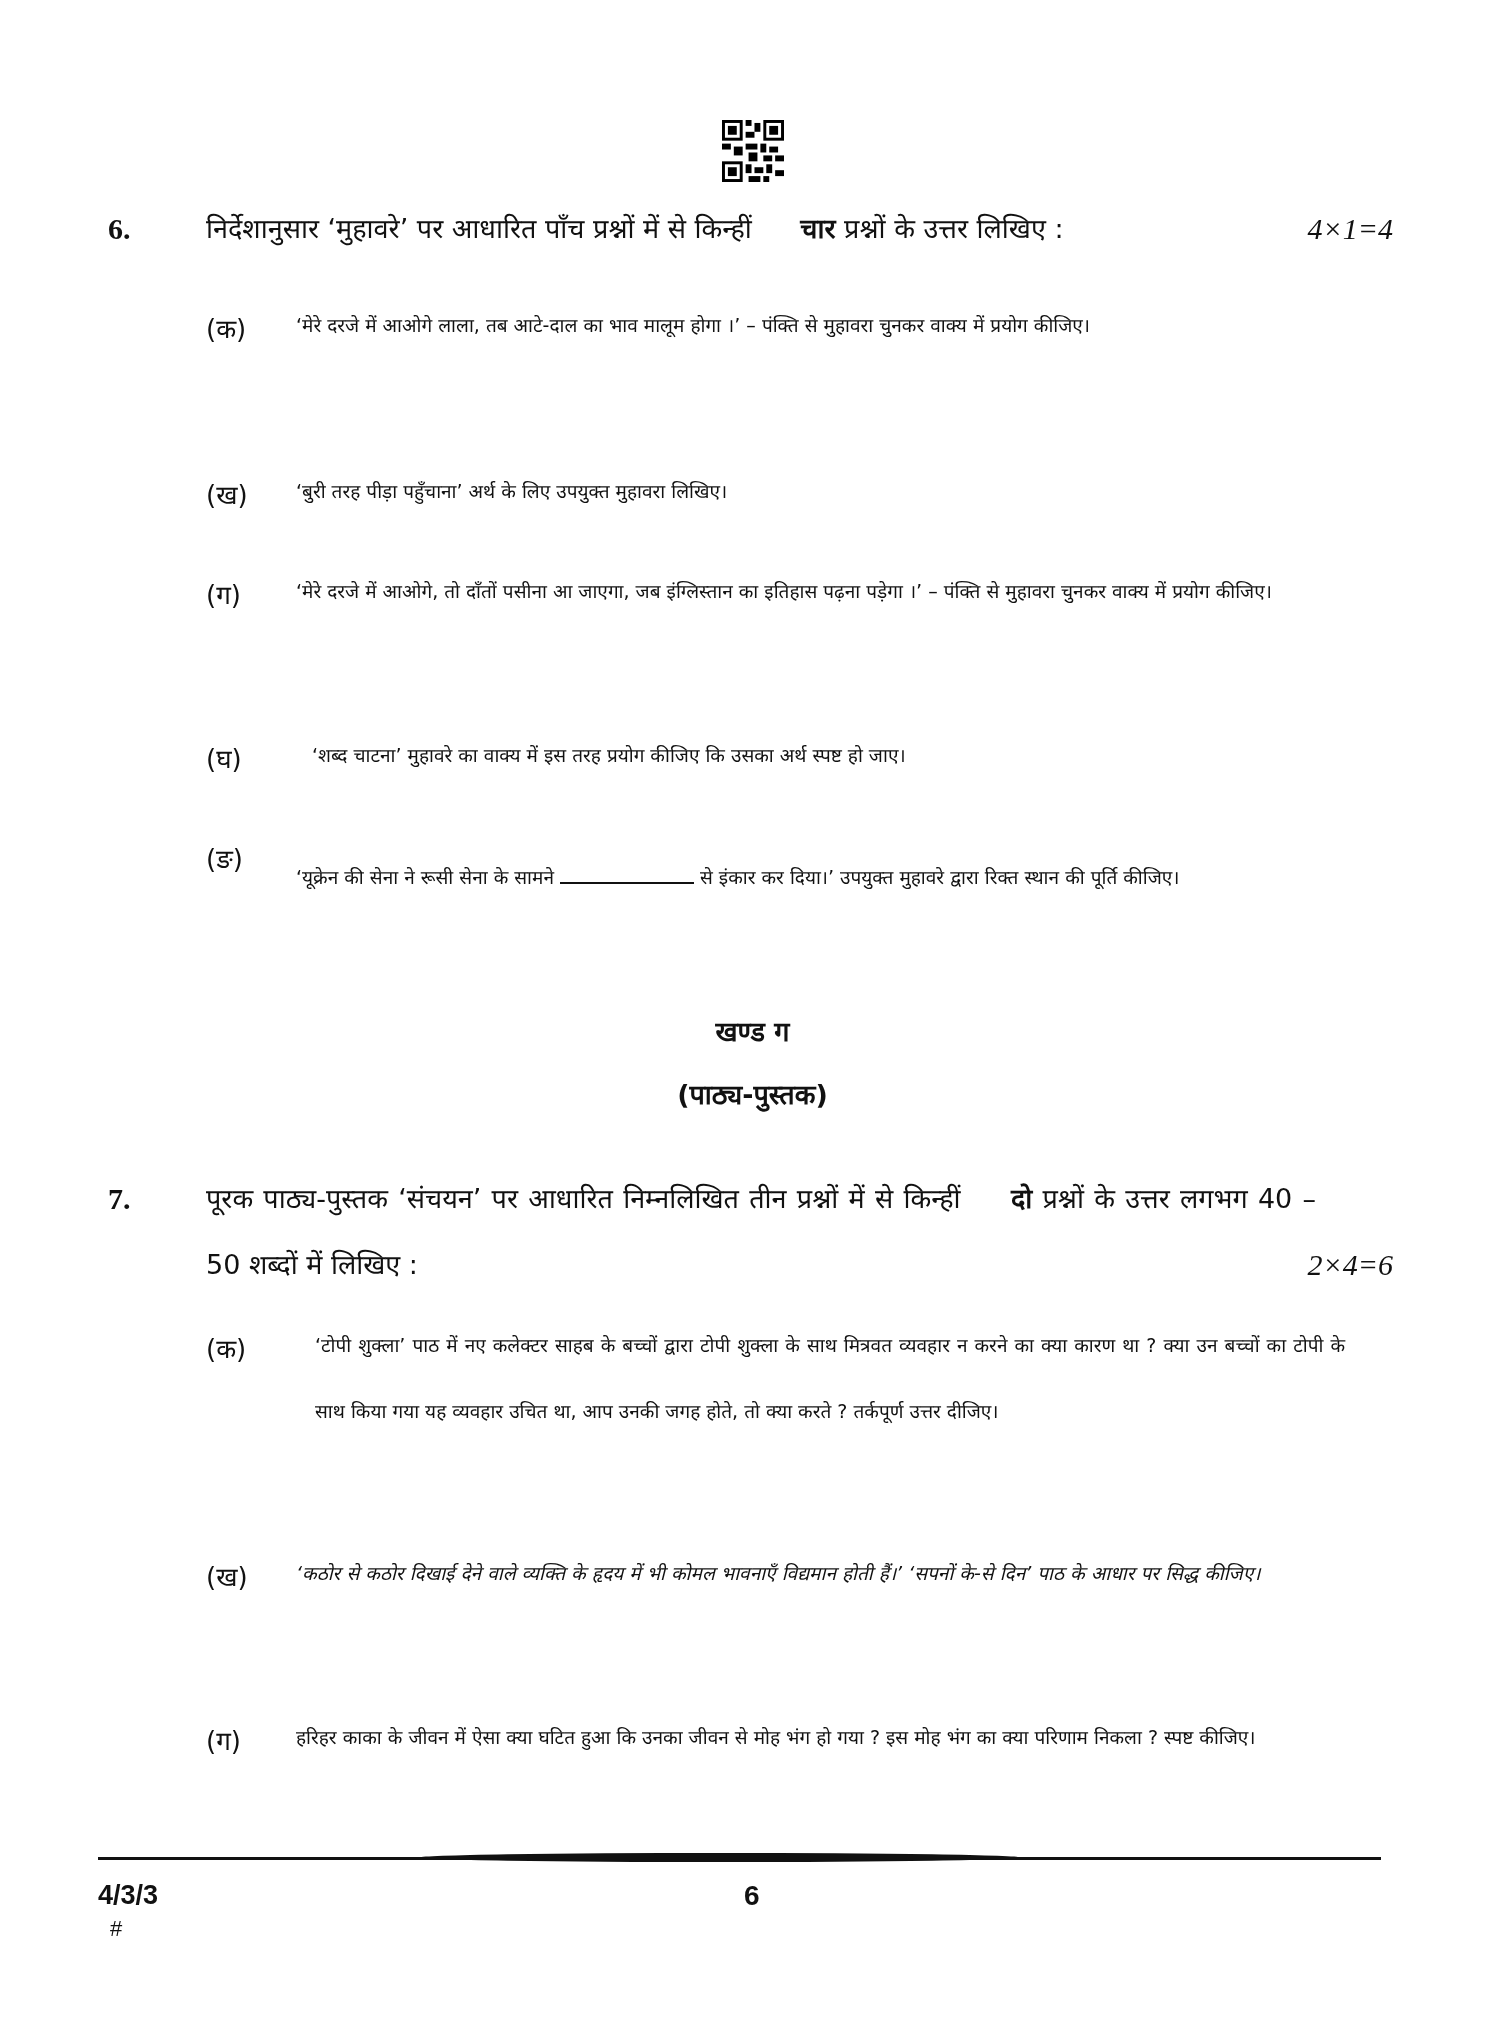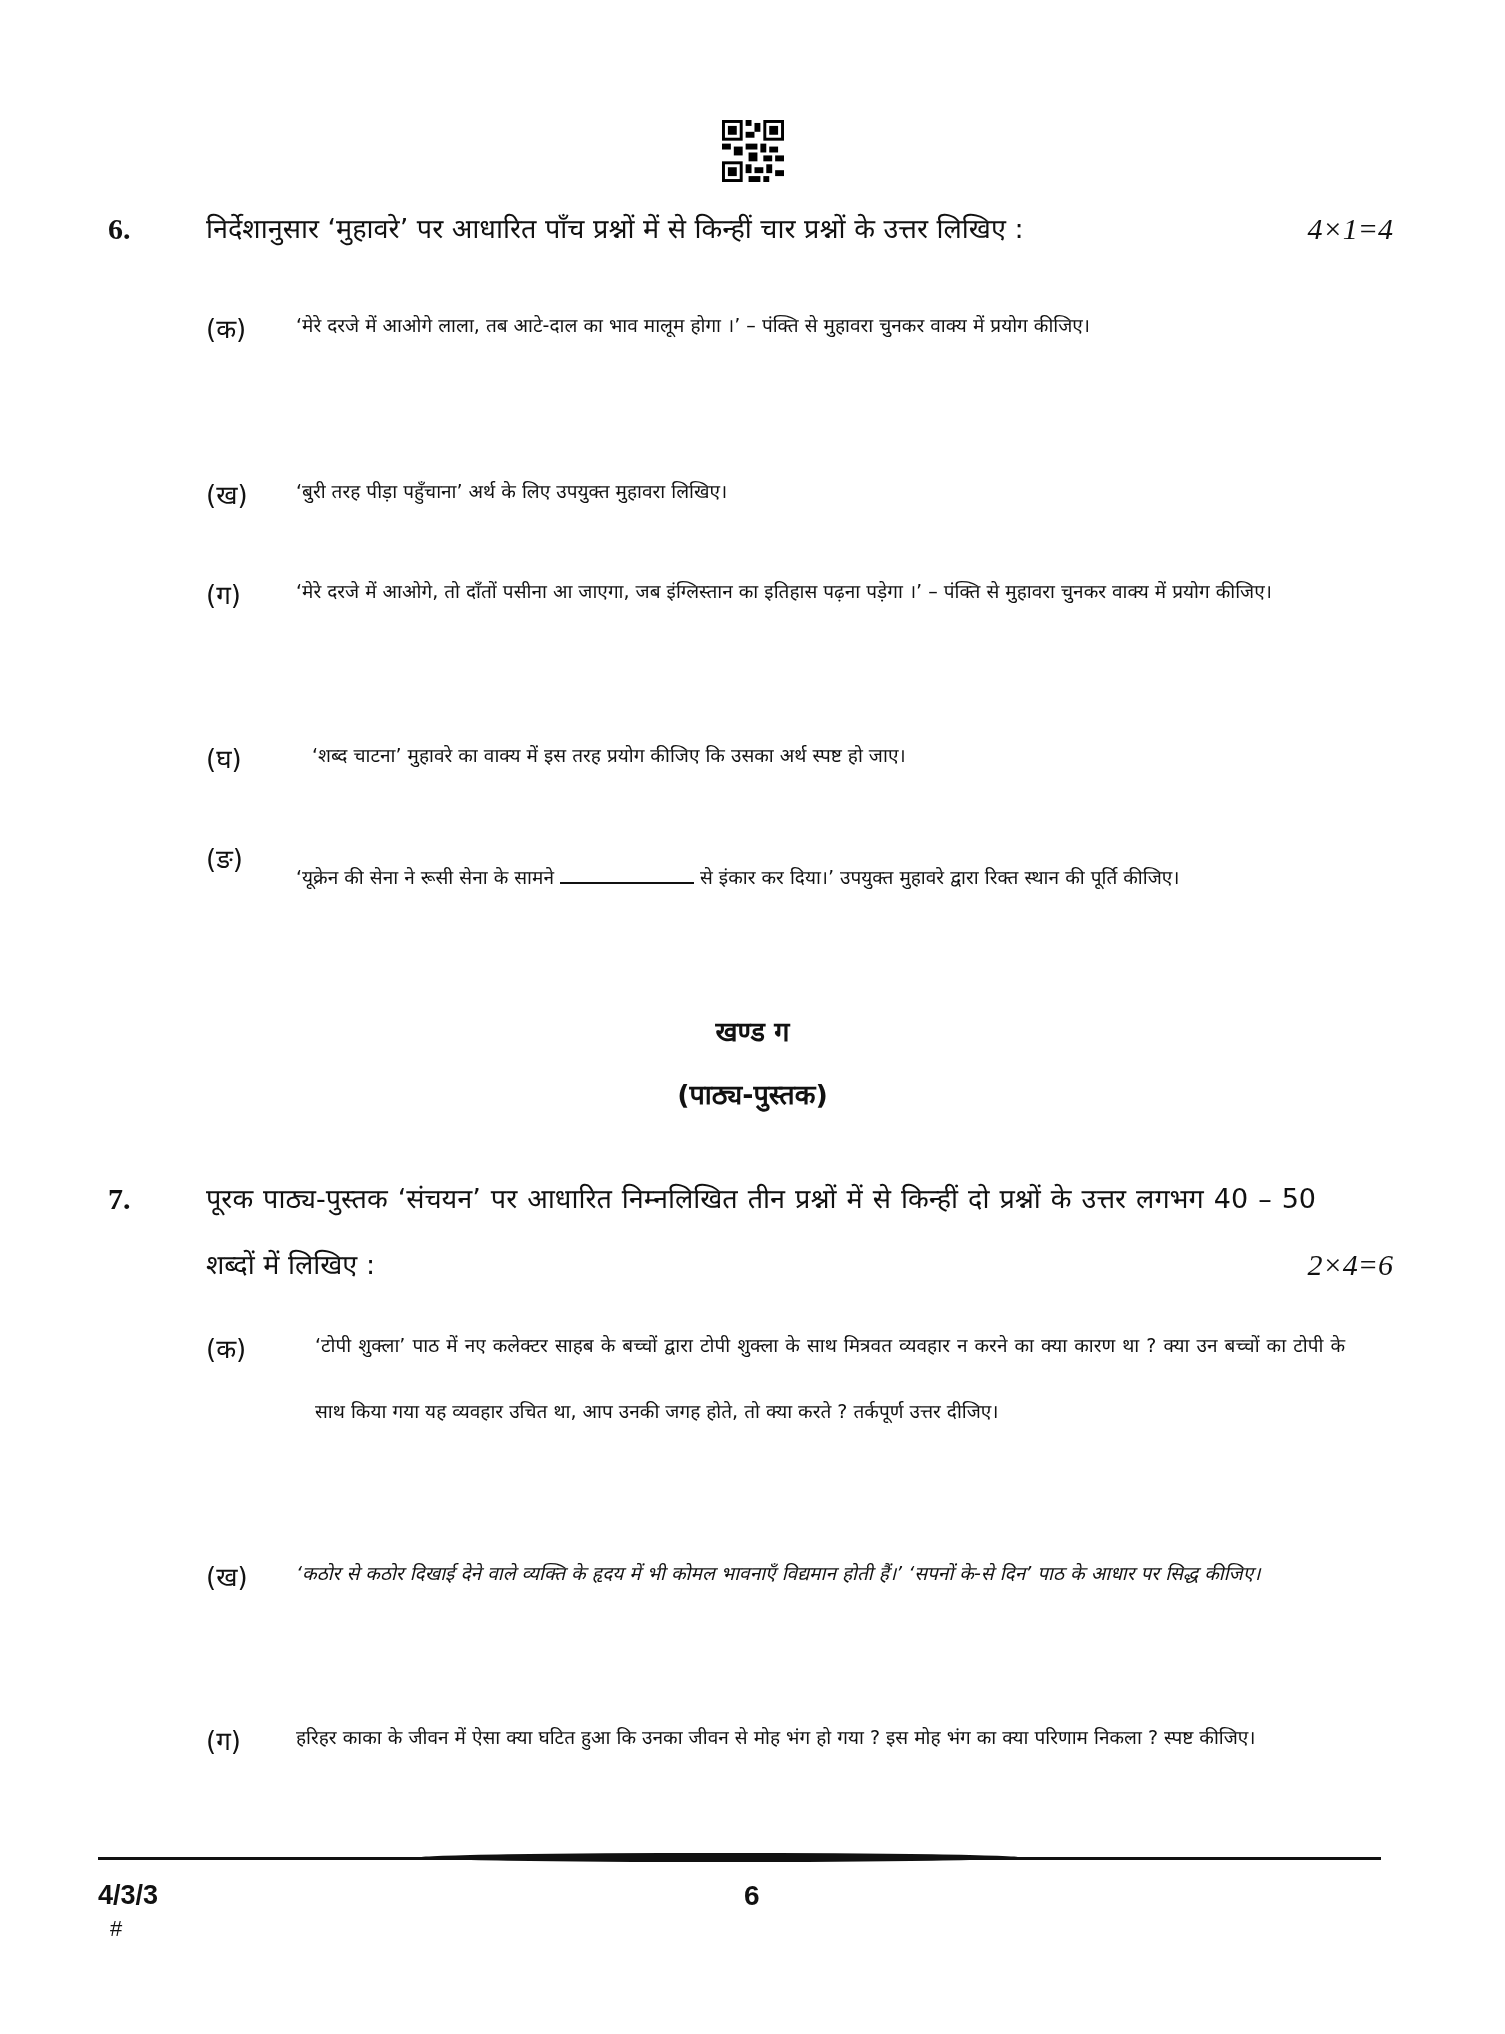--- a/index.html
+++ b/index.html
@@ -23,21 +23,21 @@
     position: absolute; right: 112px; font-family: "Liberation Serif", serif;
     font-style: italic; font-size: 30px;
   }
   .sub-label {
     position: absolute; left: 206px; font-size: 26px;
   }
   .sub-text {
     position: absolute; left: 296px; width: 1030px; font-size: 19px; line-height: 66px;
     text-align: justify;
   }
-  .bold { font-weight: normal; }
+  .bold { font-weight: bold; margin-left: 40px; }
   .blank {
     display: inline-block; width: 134px; border-bottom: 2px solid #111; height: 22px;
     vertical-align: baseline; margin: 0 6px;
   }
   .section-title {
     position: absolute; left: 0; width: 1505px; text-align: center;
     font-weight: bold; font-size: 27px;
   }
   .footer-rule {
     position: absolute; left: 98px; top: 1857px; width: 1283px; height: 3px; background: #111;

